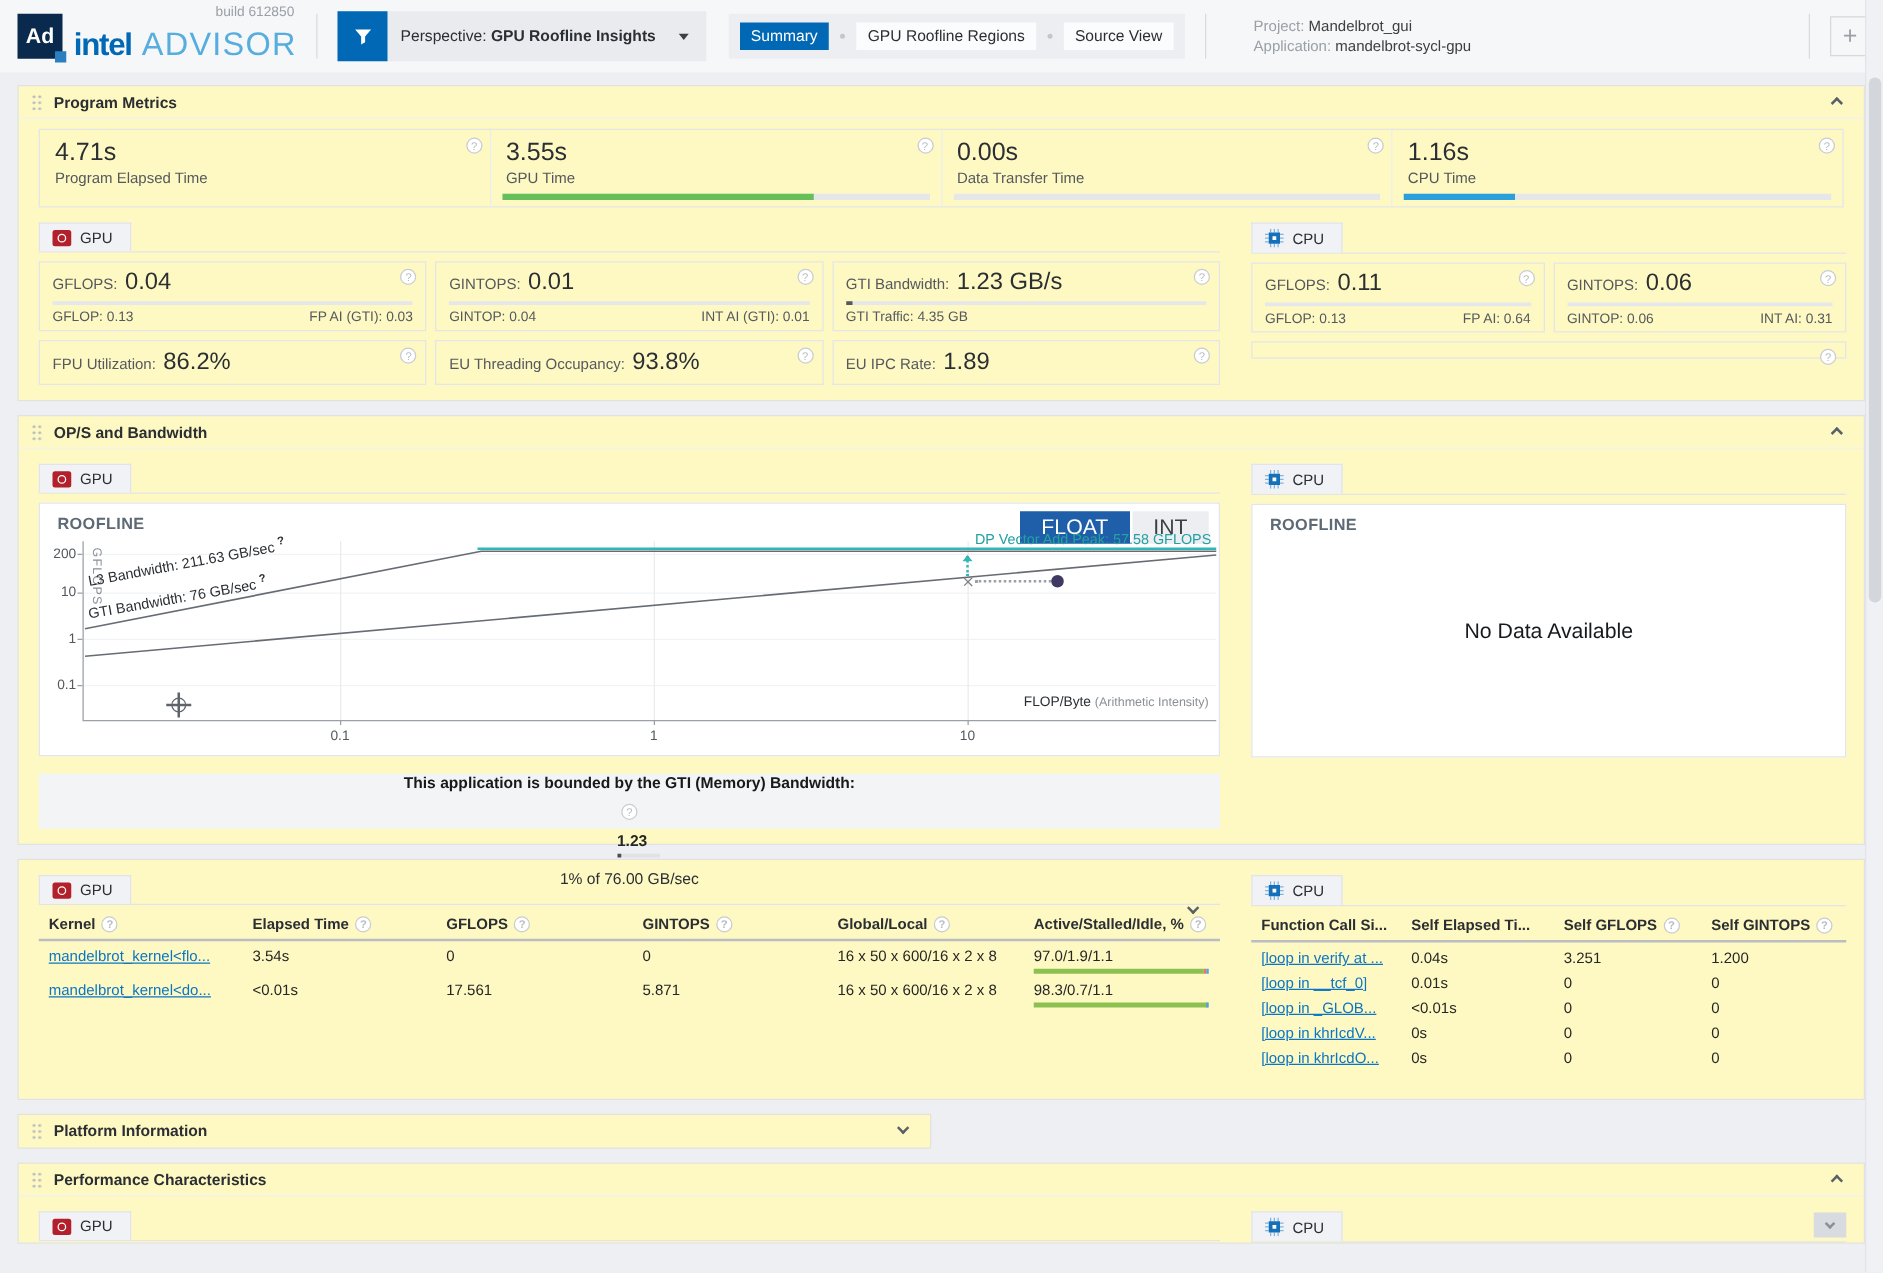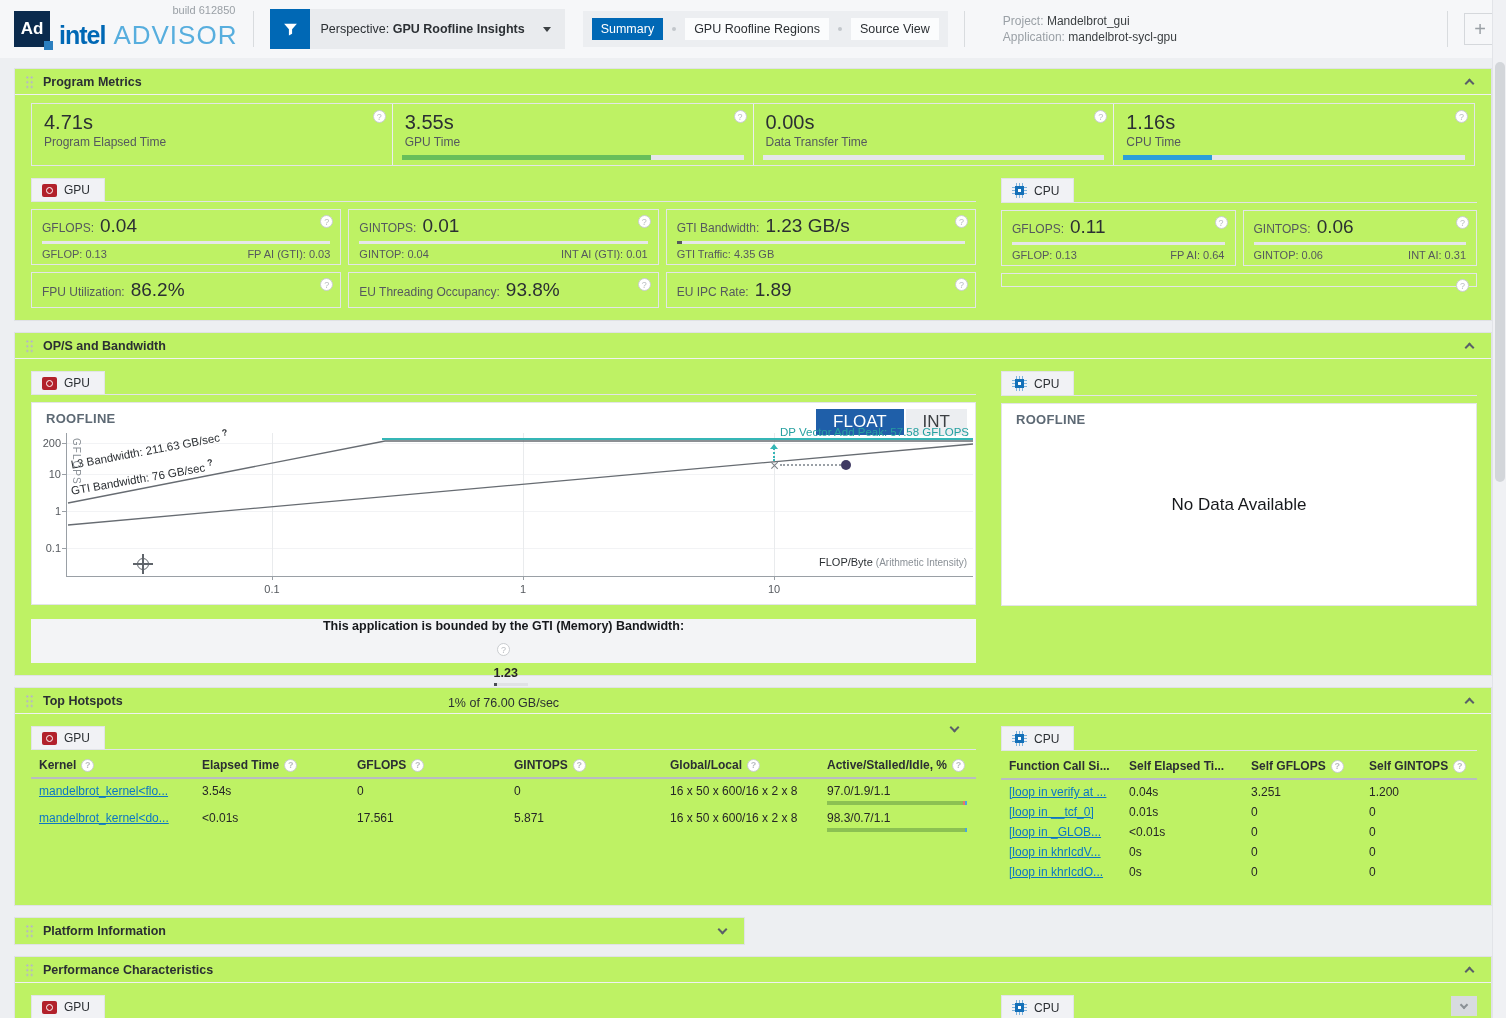--- a/index.html
+++ b/index.html
@@ -26,21 +26,21 @@
   .tab.active { background:#0068b5; color:#fff; }
   .dot-sep { width:4px; height:4px; border-radius:50%; background:#c3c7cc; }
   .project-info { margin-left:22px; font-size:12px; line-height:16px; }
   .project-info .lbl { color:#9aa0a6; }
   .project-info .val { color:#3c4043; }
   .header-right { margin-left:auto; display:flex; align-items:center; padding-right:10px; }
   .add-btn { width:32px; height:32px; border:1px solid #d5d8dc; color:#9aa0a6; font-size:20px; display:flex; align-items:center; justify-content:center; background:transparent; cursor:pointer; }
 
   
   .main { padding:10px 0 0 14px; }
-  .card { background:#bef264; border:1px solid #e0e2e6; width:1478px; margin-bottom:11px; }
+  .card { background:#fef9c3; border:1px solid #e0e2e6; width:1478px; margin-bottom:11px; }
   .sec-head { display:flex; align-items:center; height:26px; padding:0 10px; border-bottom:1px solid #f0f1f3; }
   .grip { width:9px; height:14px; margin-right:9px; background-image:radial-gradient(circle,#b6bac0 1.1px,transparent 1.3px); background-size:4.5px 4.8px; cursor:grab; }
   .sec-title { font-weight:bold; font-size:12.5px; color:#2b2f33; }
   .chev { display:inline-block; width:7px; height:7px; border-right:2px solid #5a6068; border-bottom:2px solid #5a6068; }
   .chev.up { transform:rotate(-135deg); margin-top:4px; }
   .chev.down { transform:rotate(45deg); margin-bottom:3px; }
   .head-chev { margin-left:auto; margin-right:8px; cursor:pointer; }
 
   .help { display:inline-flex; width:13px; height:13px; border:1px solid #c9ccd0; border-radius:50%; color:#b9bcc0; font-size:9px; align-items:center; justify-content:center; flex:none; cursor:pointer; background:#fff; }
 
@@ -464,25 +464,20 @@
           <div class="roof-panel">
             <div class="roof-title">ROOFLINE</div>
             <div class="nodata">No Data Available</div>
           </div>
         </div>
       </div>
       <div style="height:12px"></div>
     </div>
 
     <div class="card">
-      <div class="sec-head">
-        <span class="grip"></span>
-        <span class="sec-title">Top Hotspots</span>
-        <span class="head-chev"><span class="chev up"></span></span>
-      </div>
       <div class="halves">
         <div class="half-l">
           <div class="tabline">
             <span class="mini-tab">
               <span class="gpu-ic"></span>
               <span>GPU</span>
             </span>
           </div>
           <div class="ht-table">
             <div class="ht-head">

